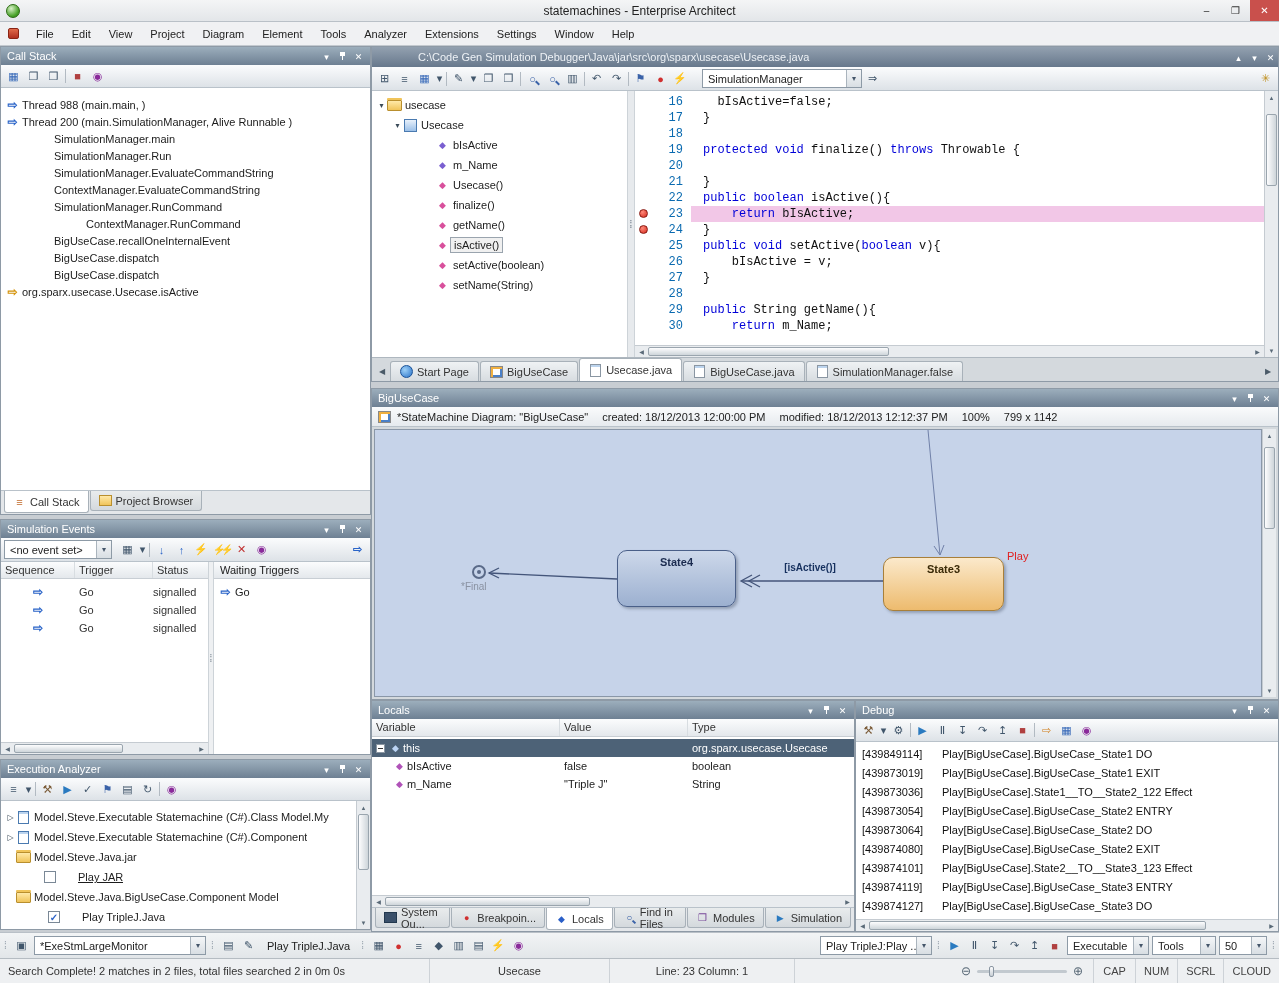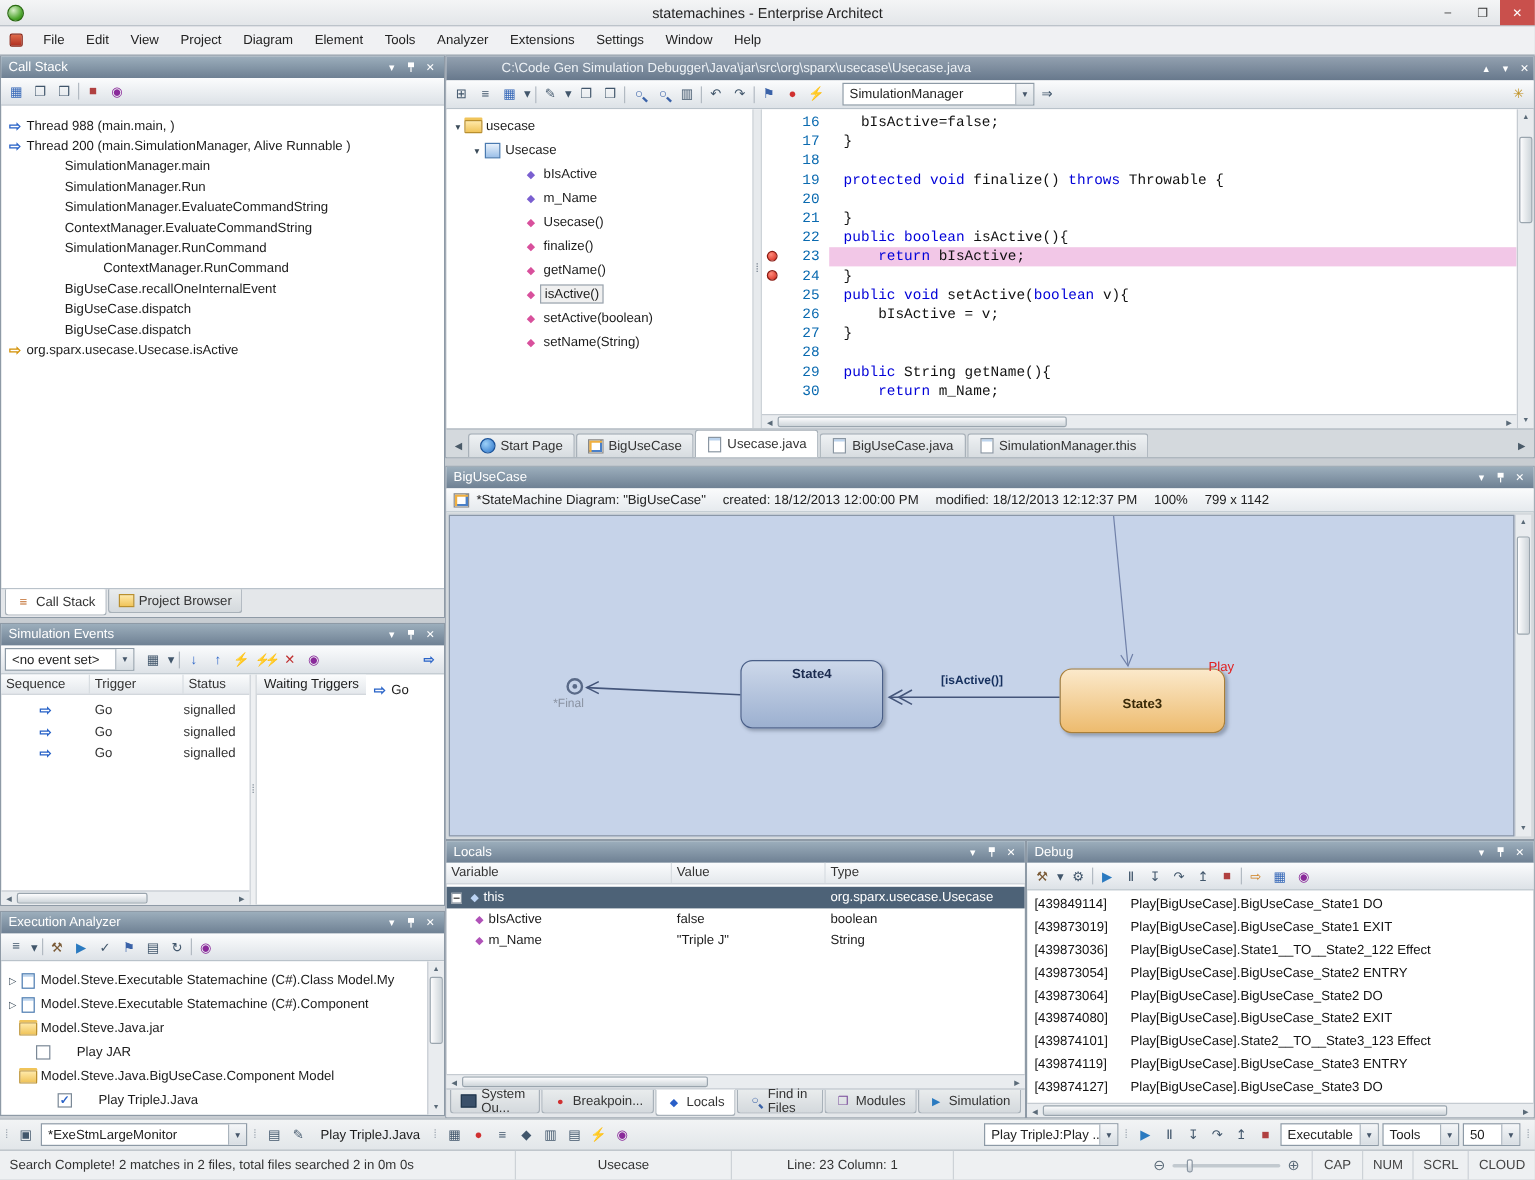--- a/index.html
+++ b/index.html
@@ -123,21 +123,21 @@
   .se-left { width:207px; flex:none; display:flex; flex-direction:column; }
   .se-cols { flex:none; height:17px; display:flex; background:linear-gradient(#fbfcfd,#e4e8ec); border-bottom:1px solid #c8ced4; color:#333; }
   .se-col { padding:2px 4px; border-right:1px solid #d8dde1; white-space:nowrap; overflow:hidden; }
   .se-rows { flex:1; padding-top:4px; }
   .se-row { height:18px; display:flex; align-items:center; }
   .se-seq { width:74px; flex:none; display:flex; justify-content:center; }
   .se-trig { width:78px; flex:none; padding-left:4px; color:#333; }
   .se-stat { flex:1; overflow:hidden; white-space:nowrap; color:#333; }
   .vsplit { width:6px; flex:none; border-left:1px solid #cdd3d8; border-right:1px solid #cdd3d8; background:#eef0f2; display:flex; align-items:center; justify-content:center; color:#7a8692; font-size:10px; }
   .vsplit::before { content:"⁞"; }
-  .se-right { flex:1; display:flex; }
+  .se-right { flex:1; display:flex; flex-direction:column; }
   .se-wt-header { flex:none; height:17px; padding:2px 6px; background:linear-gradient(#fbfcfd,#e4e8ec); border-bottom:1px solid #c8ced4; white-space:nowrap; }
   .se-wt-rows { flex:1; padding-top:4px; }
   .se-wt-row { height:18px; display:flex; align-items:center; padding-left:4px; gap:2px; }
 
   
   #panel-exec { left:0; top:759px; width:371px; height:171px; }
   .ex-body { flex:1; display:flex; overflow:hidden; }
   .ex-tree { flex:1; overflow:hidden; padding-top:6px; }
   .ex-row { height:20px; display:flex; align-items:center; white-space:nowrap; }
   .ex-row .lbl { padding-left:3px; overflow:hidden; }
@@ -170,21 +170,21 @@
   .doc-tab.active { background:#fff; height:23px; }
 
   
   #panel-diagram { left:371px; top:388px; width:908px; height:312px; }
   .dg-info { flex:none; height:20px; background:linear-gradient(#fafbfc,#e6eaee); border-bottom:1px solid #b9c2ca; display:flex; align-items:center; gap:14px; padding:0 6px; color:#222; white-space:nowrap; }
   .dg-info .tab-ic { margin-right:-8px; }
   .dg-wrap { flex:1; display:flex; overflow:hidden; padding:2px; background:#d4d9dd; }
   .dg-canvas { flex:1; position:relative; background:#c6d3e9; border:1px solid #8a97a8; overflow:hidden; }
   .dg-state { position:absolute; border-radius:10px; box-shadow:2px 2px 3px rgba(50,60,80,.35); display:flex; justify-content:center; padding-top:5px; font-weight:bold; font-size:11px; }
   #state4 { left:242px; top:120px; width:119px; height:57px; background:linear-gradient(#cdd8ea,#9cb0d0); border:1.5px solid #4a5f88; color:#1c2c50; }
-  #state3 { left:508px; top:127px; width:138px; height:54px; background:linear-gradient(#fbe9cb,#edbb6e); border:1.5px solid #a87f3a; color:#3a2a08;align-items:center; }
+  #state3 { left:508px; top:127px; width:121px; height:54px; background:linear-gradient(#fbe9cb,#edbb6e); border:1.5px solid #a87f3a; color:#3a2a08; }
   #final-node { position:absolute; left:97px; top:135px; width:14px; height:14px; border:2px solid #5a6a88; border-radius:50%; display:flex; align-items:center; justify-content:center; }
   #final-node::after { content:""; width:4px; height:4px; border-radius:50%; background:#5a6a88; }
   #final-label { position:absolute; left:86px; top:151px; color:#8a92a2; font-size:10px; }
   #trans-label { position:absolute; left:380px; top:132px; width:110px; text-align:center; color:#16305e; font-size:10px; font-weight:bold; }
   #play-badge { position:absolute; left:632px; top:120px; color:#e02020; font-size:11px; }
   .dg-svg { position:absolute; inset:0; width:100%; height:100%; }
 
   
   #panel-locals { left:371px; top:700px; width:484px; height:232px; }
   .lc-cols { flex:none; height:18px; display:flex; background:linear-gradient(#fbfcfd,#e4e8ec); border-bottom:1px solid #c8ced4; color:#333; }
@@ -481,21 +481,21 @@
           <span class="lbl">Model.Steve.Executable Statemachine (C#).Component</span>
         </div>
 
         <div class="ex-row" data-name="analyzer-script-item" style="padding-left: 4px;">
           <span class="expander" data-name="expander-icon"></span>
 
           <span class="ti i-folder-open" data-name="folder-open-icon"></span>
           <span class="lbl">Model.Steve.Java.jar</span>
         </div>
 
-        <div class="ex-row" data-name="analyzer-script-item" style="padding-left: 18px;">
+        <div class="ex-row" data-name="analyzer-script-item" style="padding-left: 32px; text-decoration: underline;">
           <span class="expander" data-name="expander-icon"></span>
           <span class="cb i-unchecked" data-name="unchecked-icon"></span>
           <span class="ti"></span>
           <span class="lbl">Play JAR</span>
         </div>
 
         <div class="ex-row" data-name="analyzer-script-item" style="padding-left: 4px;">
           <span class="expander" data-name="expander-icon"></span>
 
           <span class="ti i-folder" data-name="folder-icon"></span>
@@ -745,21 +745,21 @@
           <span>Usecase.java</span>
         </div>
 
         <div class="doc-tab" data-name="editor-tab">
           <span class="tab-ic i-file" data-name="file-icon"></span>
           <span>BigUseCase.java</span>
         </div>
 
         <div class="doc-tab" data-name="editor-tab">
           <span class="tab-ic i-file" data-name="file-icon"></span>
-          <span>SimulationManager.this</span>
+          <span>SimulationManager.false</span>
         </div>
       </div>
     <span class="tab-nav" style="margin-left:auto" data-name="tabs-scroll-right-icon">▶</span>
   </div>
 </div>
 
 <div id="panel-diagram" class="panel" data-name="diagram-panel">
   <div class="panel-header" data-name="diagram-panel-header">
     <span class="ph-title" data-name="panel-title">BigUseCase</span>
     <span class="hdr-btn" data-name="panel-menu-icon">

